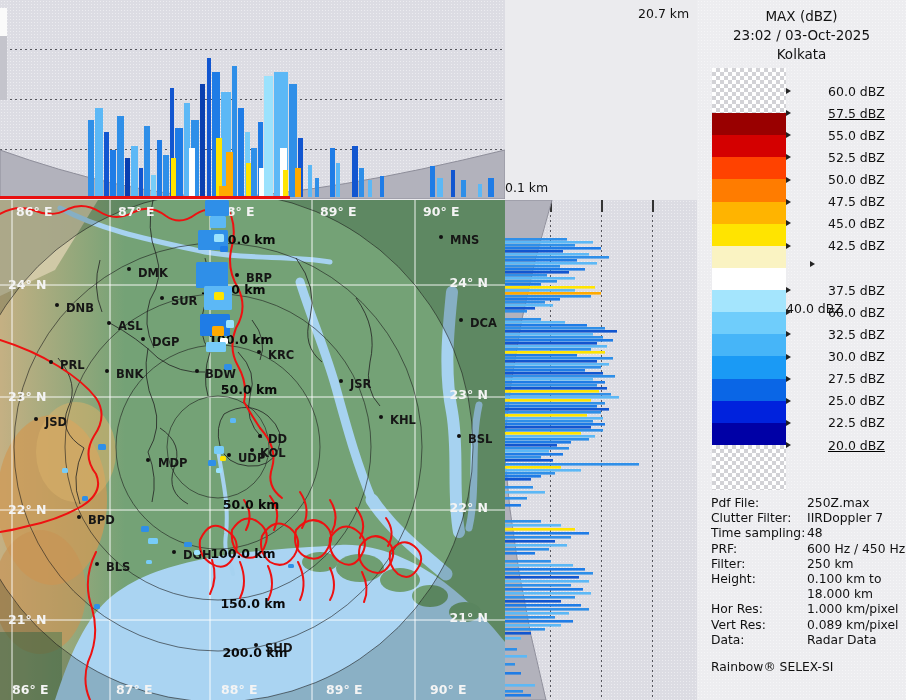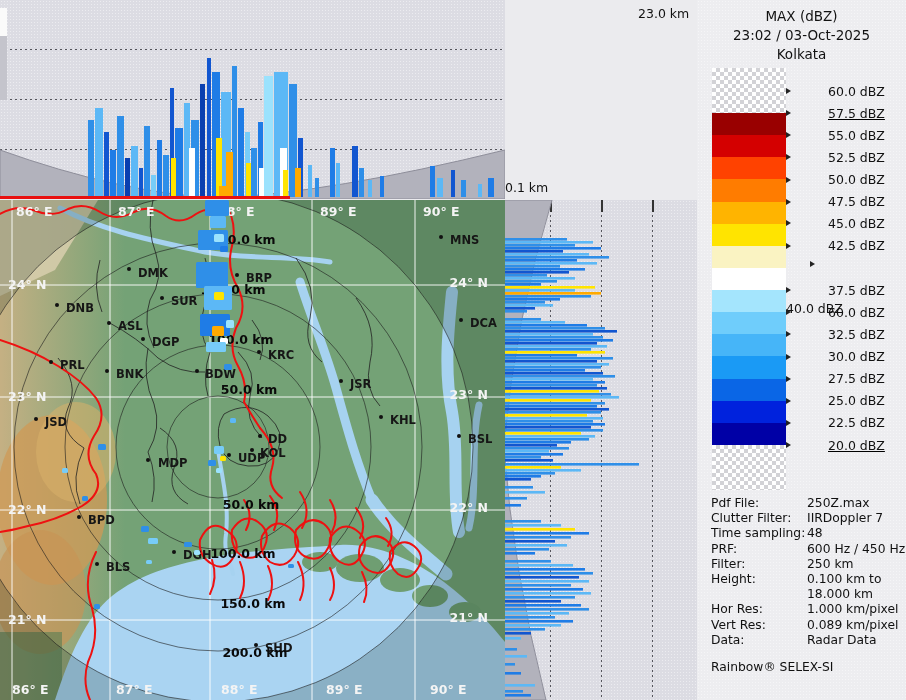--- a/index.html
+++ b/index.html
@@ -92,21 +92,21 @@
         <rect x="280" y="148" width="7" height="49" fill="#ffffff"></rect>
         <rect x="283" y="170" width="5" height="27" fill="#ffe400"></rect>
         <rect x="295" y="168" width="6" height="29" fill="#ffaa00"></rect>
         <rect x="219" y="186" width="10" height="11" fill="#ffaa00"></rect>
         <rect x="0" y="196" width="290" height="3" fill="#e81010"></rect>
       </svg>
     <div class="edge-strip" style="top:8px;height:28px;background:#fafafa"></div>
     <div class="edge-strip" style="top:36px;height:64px;background:#c4c4cc"></div>
   </div>
 
-  <div class="axis-label" style="left:638px;top:6px">23.0 km</div>
+  <div class="axis-label" style="left:638px;top:6px">20.7 km</div>
   <div class="axis-label" style="left:505px;top:180px">0.1 km</div>
 
   <div id="panel-right" class="panel dither">
     <div class="vgrid" style="left:45px"></div>
     <div class="vgrid" style="left:96px"></div>
     <div class="vgrid" style="left:147px"></div>
     <div class="tick" style="left:0px"></div>
     <div class="tick" style="left:45px"></div>
     <div class="tick" style="left:96px"></div>
     <div class="tick" style="left:147px"></div>

